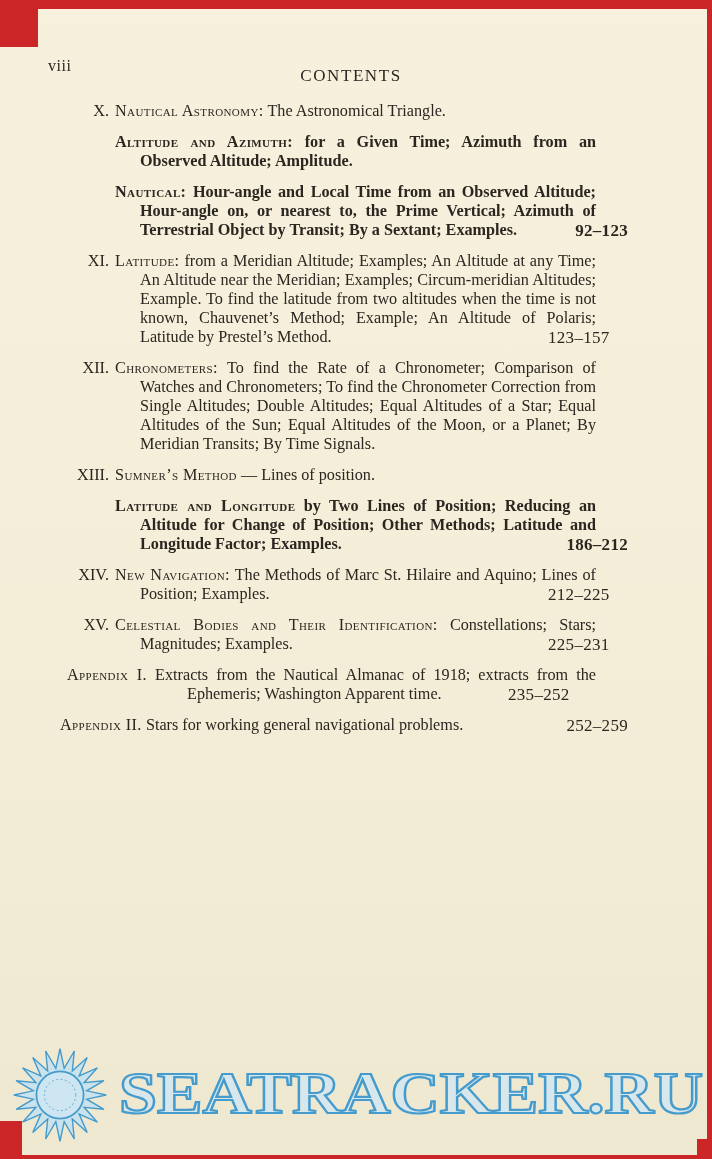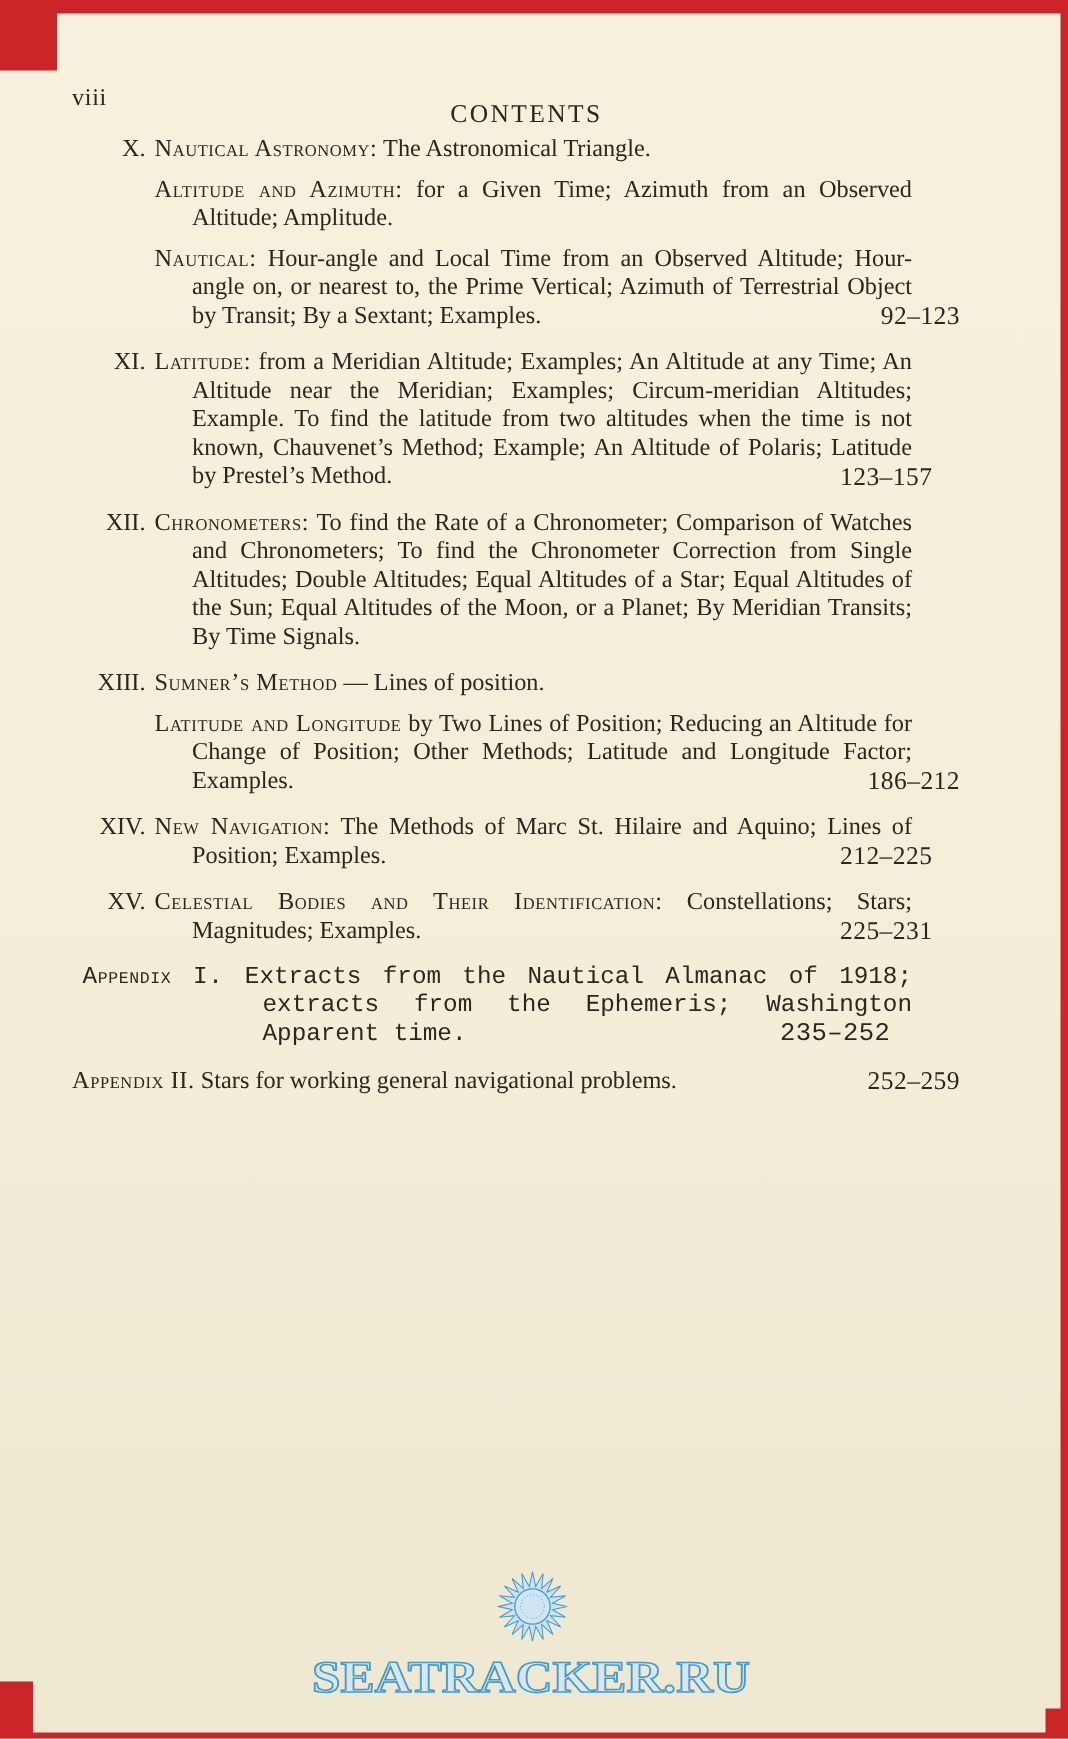--- a/index.html
+++ b/index.html
@@ -21,34 +21,34 @@
   .edge-bottom-right{ right:0; bottom:0; width:15px; height:20px; }
 
   .folio { position:absolute; top:57px; left:48px; font-size:16px; letter-spacing:.5px; }
   .header { position:absolute; top:55px; left:0; right:10px; text-align:center; font-size:17px; letter-spacing:1.6px;margin-top:11px; }
 
   .toc {
     position:absolute; top:90px; left:48px; width:608px;
     font-size:16.2px; line-height:19px; text-align:justify;
   }
   .entry + .entry { margin-top:12px; }
-  p.para { margin:0; position:relative; padding-right:48px; }
+  p.para { margin:12px; position:relative; padding-right:48px; }
   .para + .para { margin-top:8px; }
   .ch-first { padding-left:80px; text-indent:-80px; }
   .ch-num { display:inline-block; width:49px; text-align:right; margin-right:6px; text-indent:0; }
-  .sub   { padding-left:80px; text-indent:-25px; }
-  .appx  { padding-left:127px; text-indent:-120px;font-family:Liberation Mono, monospace; }
+  .sub   { padding-left:80px; text-indent:-25px;font-weight:bold; }
+  .appx  { padding-left:127px; text-indent:-120px; }
   .appx2 { padding-left:0; text-indent:0; }
   .sc { font-variant:small-caps; letter-spacing:.4px; }
   .pages { position:absolute; right:16px; bottom:0; font-size:17px; letter-spacing:.3px; }
   .pages-row { margin-top:0; padding-right:0; text-align:right; letter-spacing:.3px; }
 
   .watermark {
     position:absolute; left:2px; bottom:16px; width:706px; height:96px;
-    display:flex; align-items:center; opacity:.95; pointer-events:none;flex-direction:column;
+    display:flex; align-items:center; opacity:.95; pointer-events:none;
   }
   .wm-text-svg { flex:1 1 auto; }
 </style>
 </head>
 <body>
 
 <div class="page">
 
   <div class="scan-edge edge-top"></div>
   <div class="scan-edge edge-top-left"></div>

